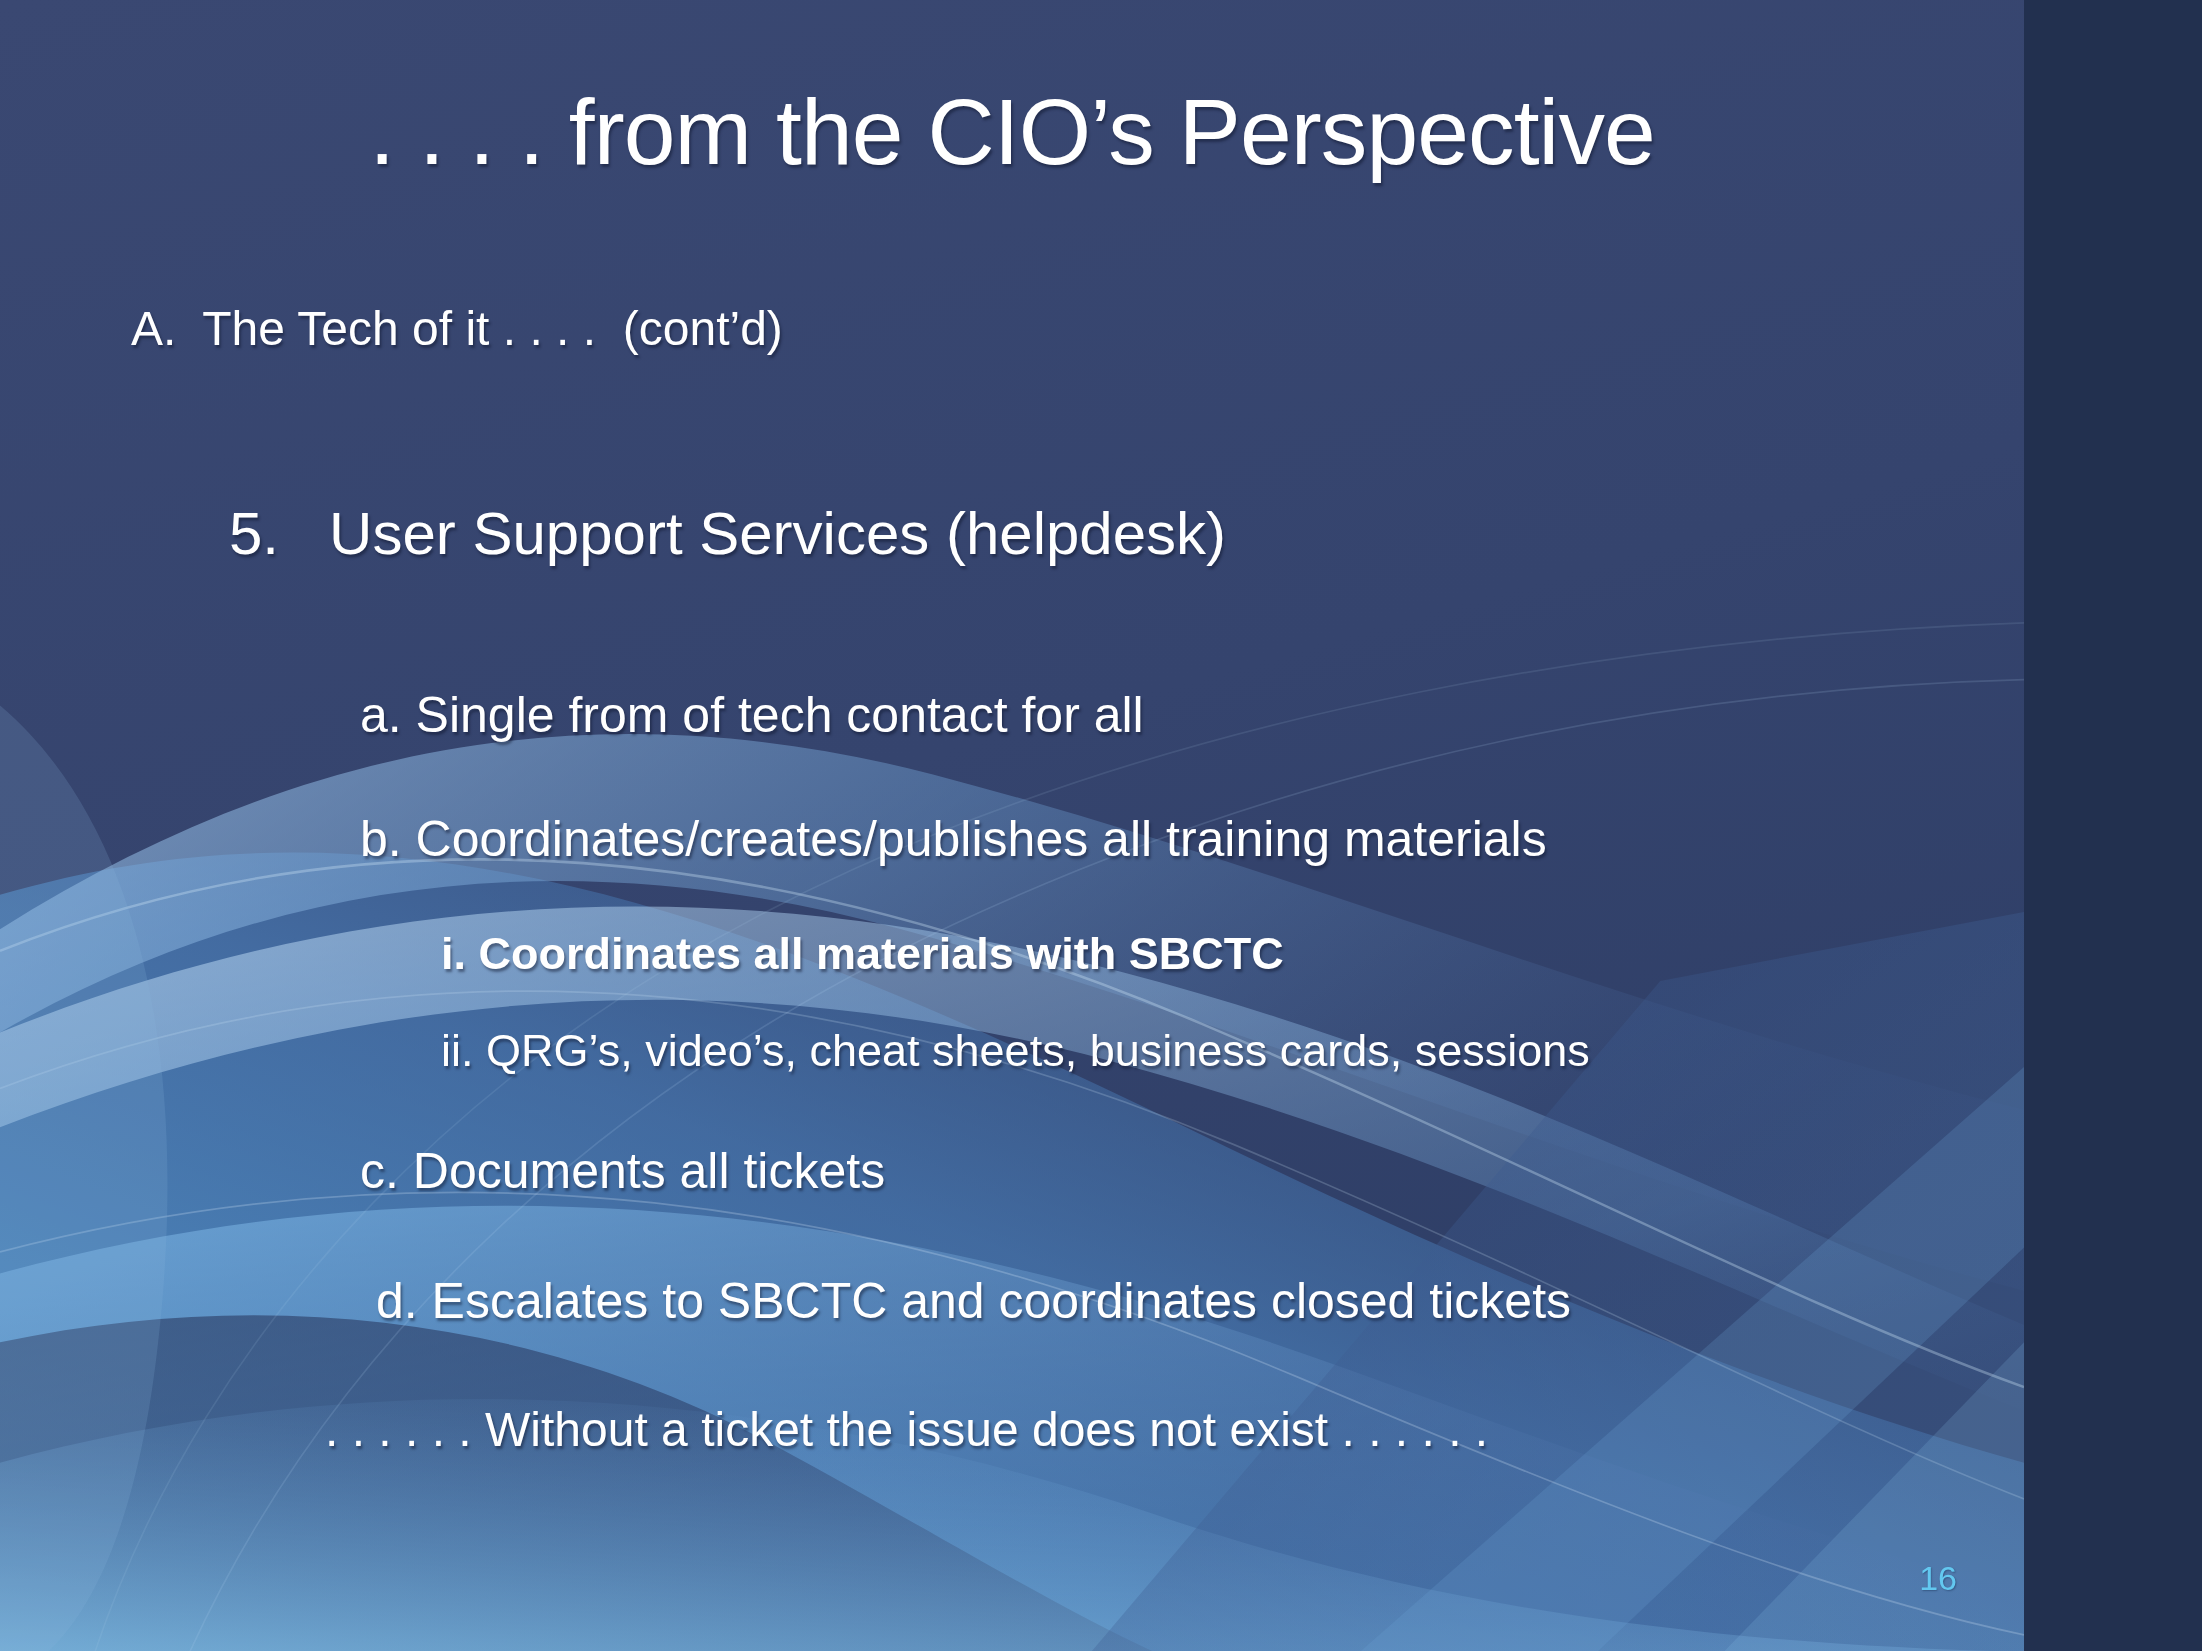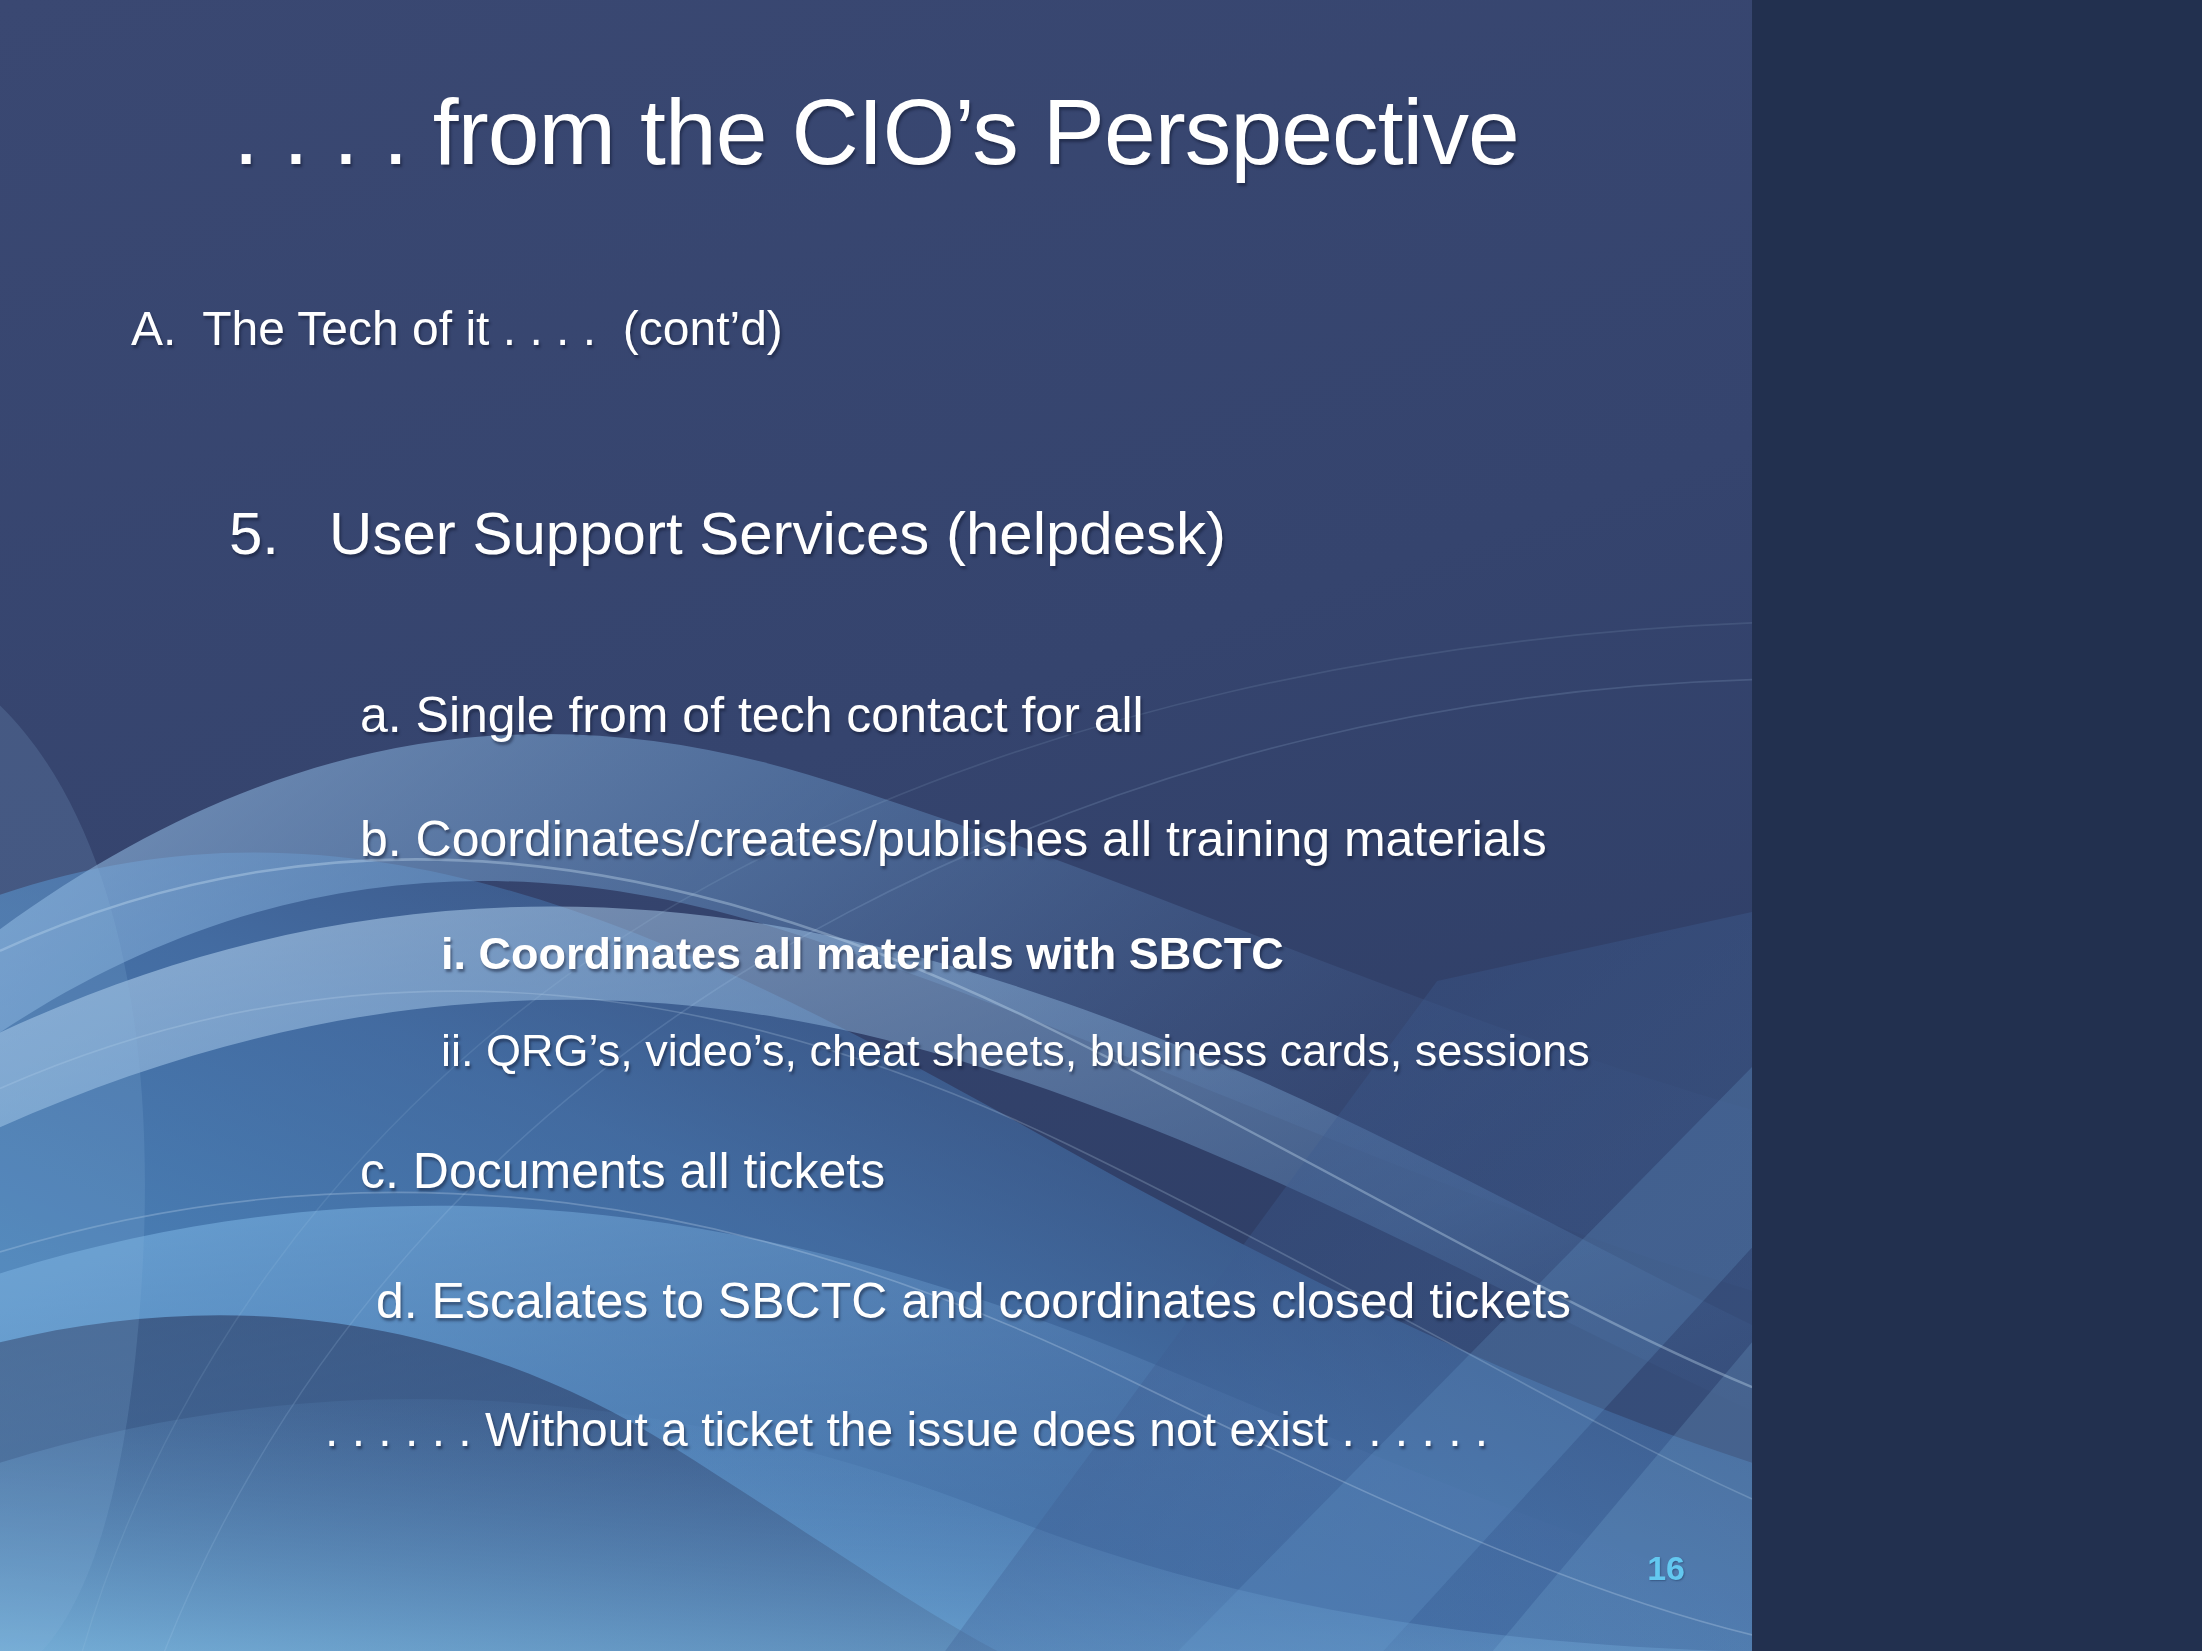--- a/index.html
+++ b/index.html
@@ -3,21 +3,21 @@
 <meta charset="utf-8">
 <title>Slide</title>
 <style>
   html, body {
     margin: 0;
     padding: 0;
     background: #22304f;
   }
   #slide {
     position: relative;
-    width: 1752px;
+    width: 2024px;
     height: 1652px;
     overflow: hidden;
     background: #36456f;
     font-family: "Liberation Sans", sans-serif;
     -webkit-font-smoothing: antialiased;
   }
 
   
   #bg-art {
     position: absolute;
@@ -98,26 +98,25 @@
   .r-b { top: 509px; }
   .r-i { top: 626px; font-weight: bold; }
   .r-ii { top: 723px; }
   .r-c { top: 841px; text-align: center; }
   .r-d { top: 971px; margin-left: 16px; }
   .r-close { top: 1101px; }
 
   .page-number {
     position: absolute;
     right: 67px;
-    bottom: 67px;
+    bottom: 57px;
     color: #63c8f0;
     font-size: 34px;
     line-height: 1;
     text-shadow: 0.9px 0.9px 1.7px rgba(10,30,60,.35);
-    font-weight: bold;
   }
 </style>
 </head>
 <body>
 
 <div id="slide">
 
   <svg id="bg-art" viewBox="0 0 2560 1920" preserveAspectRatio="none">
     <defs>
       <linearGradient id="base" x1="0" y1="0" x2="0.35" y2="1">

